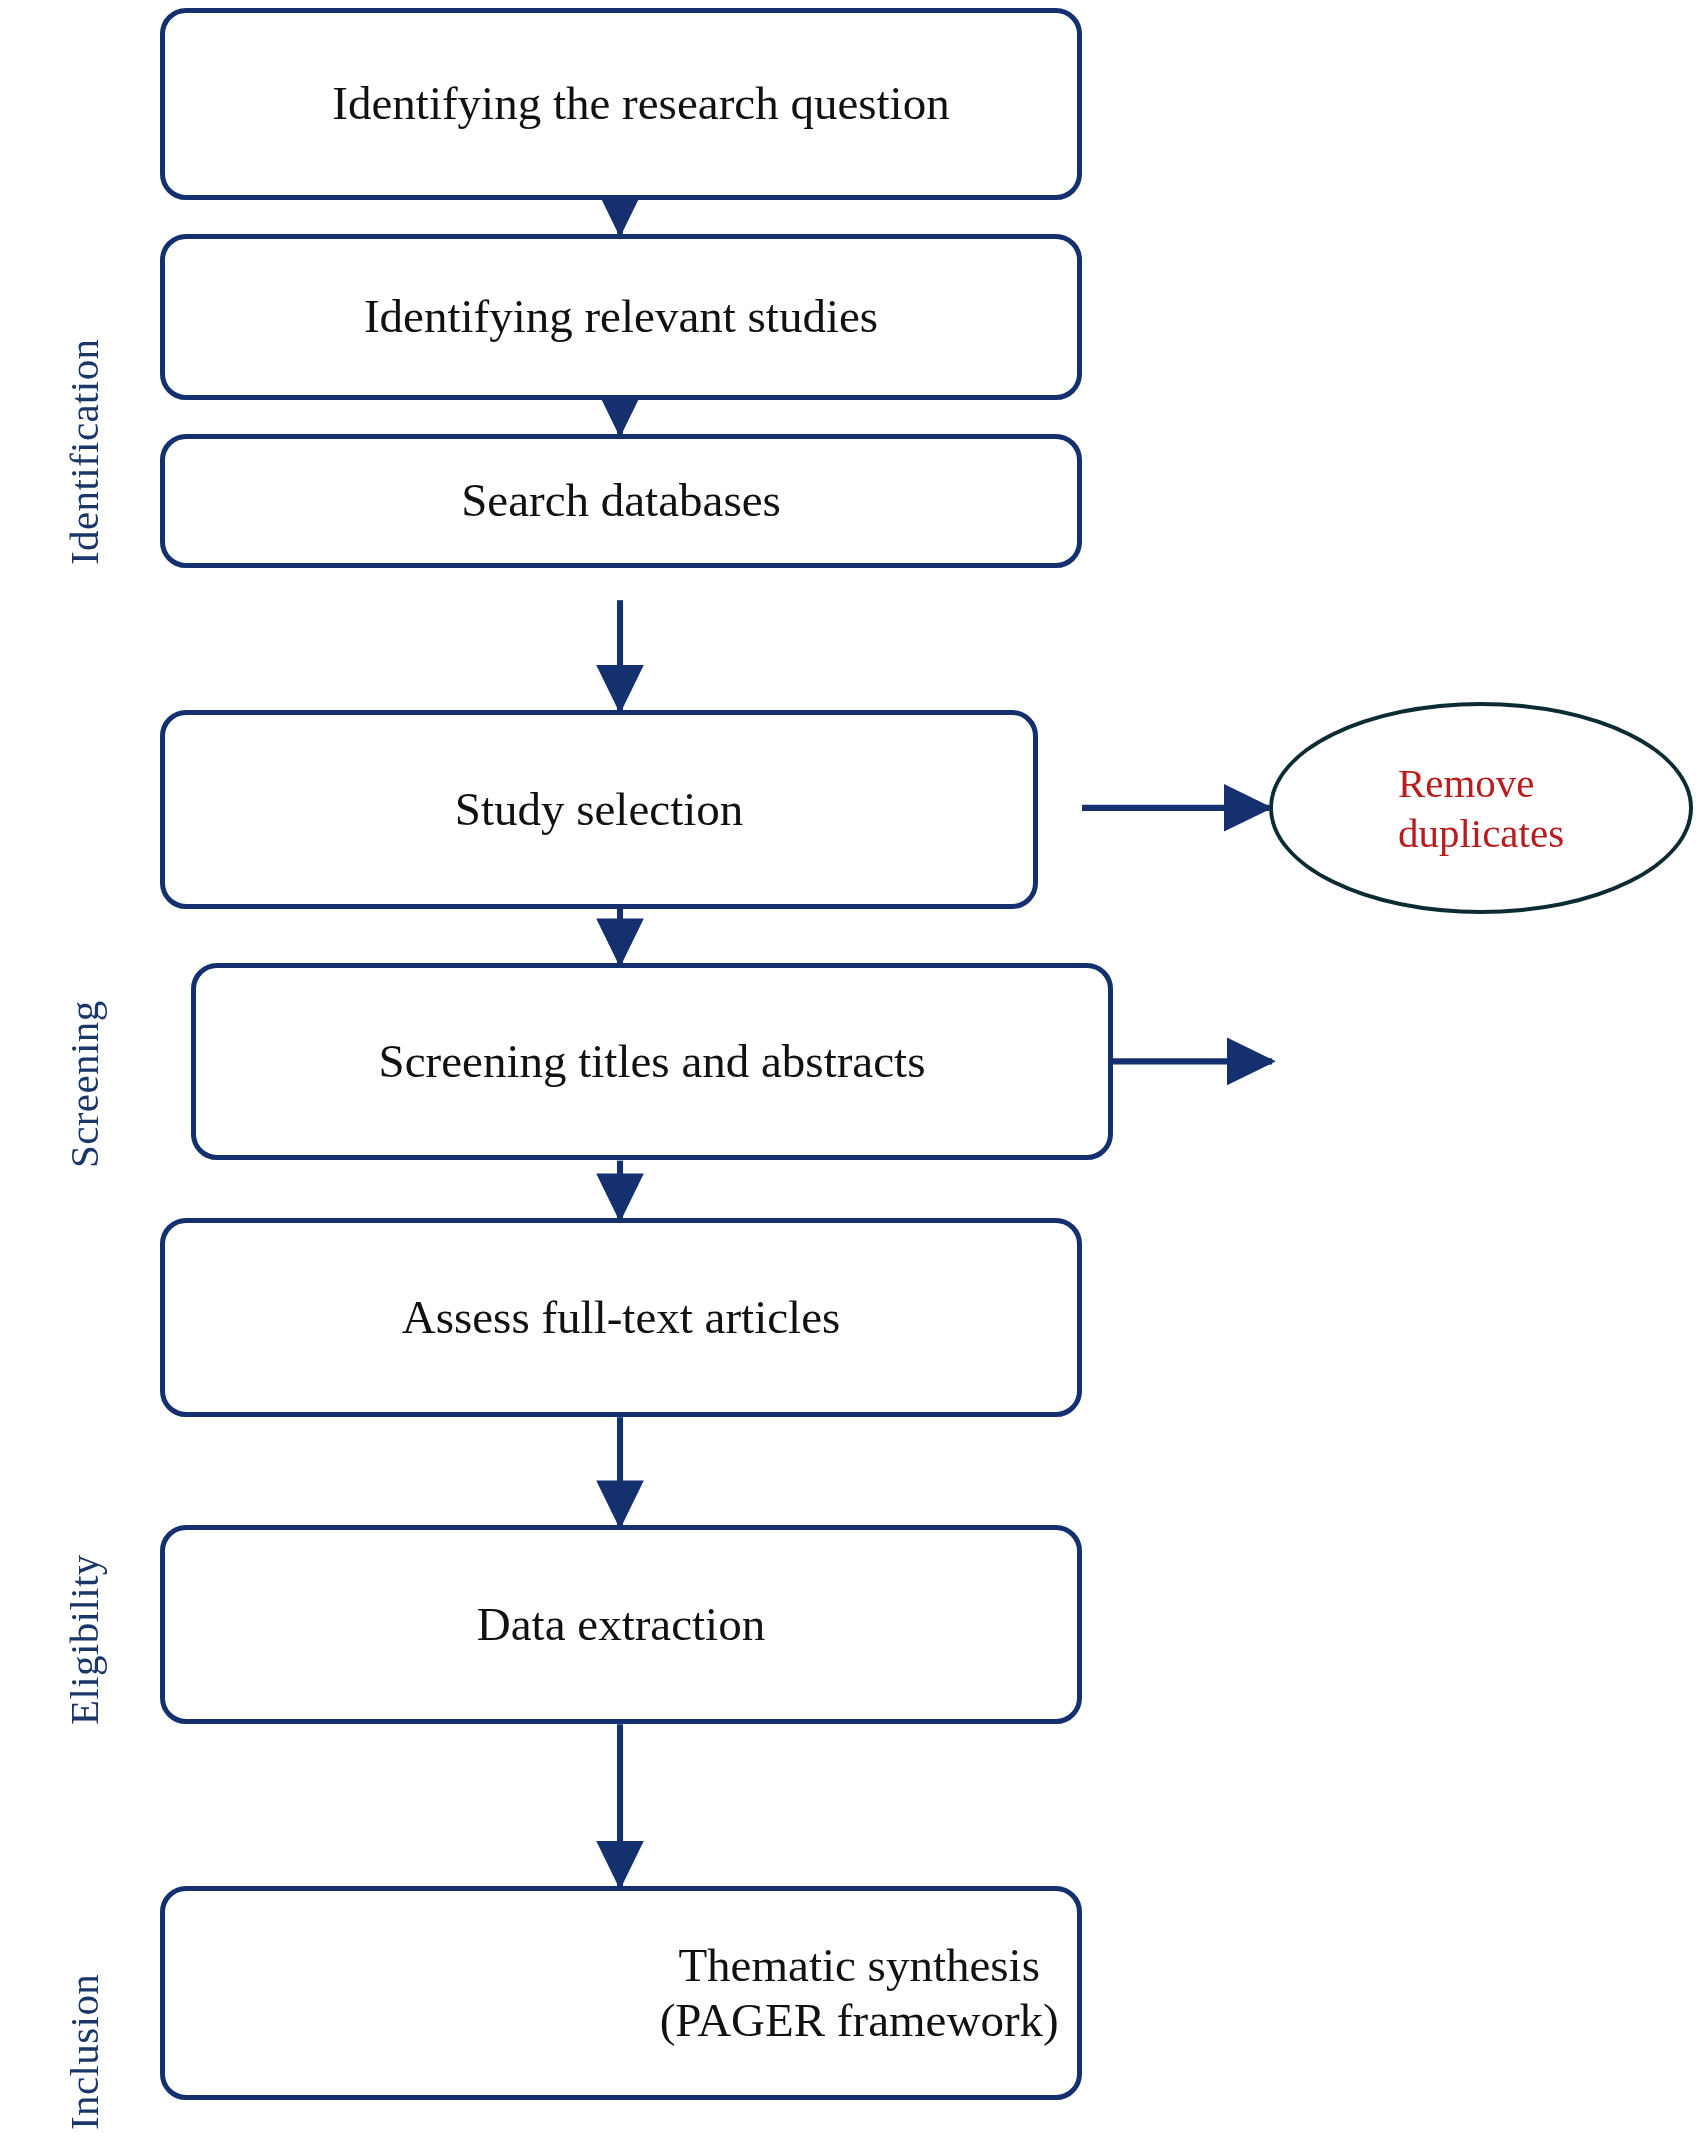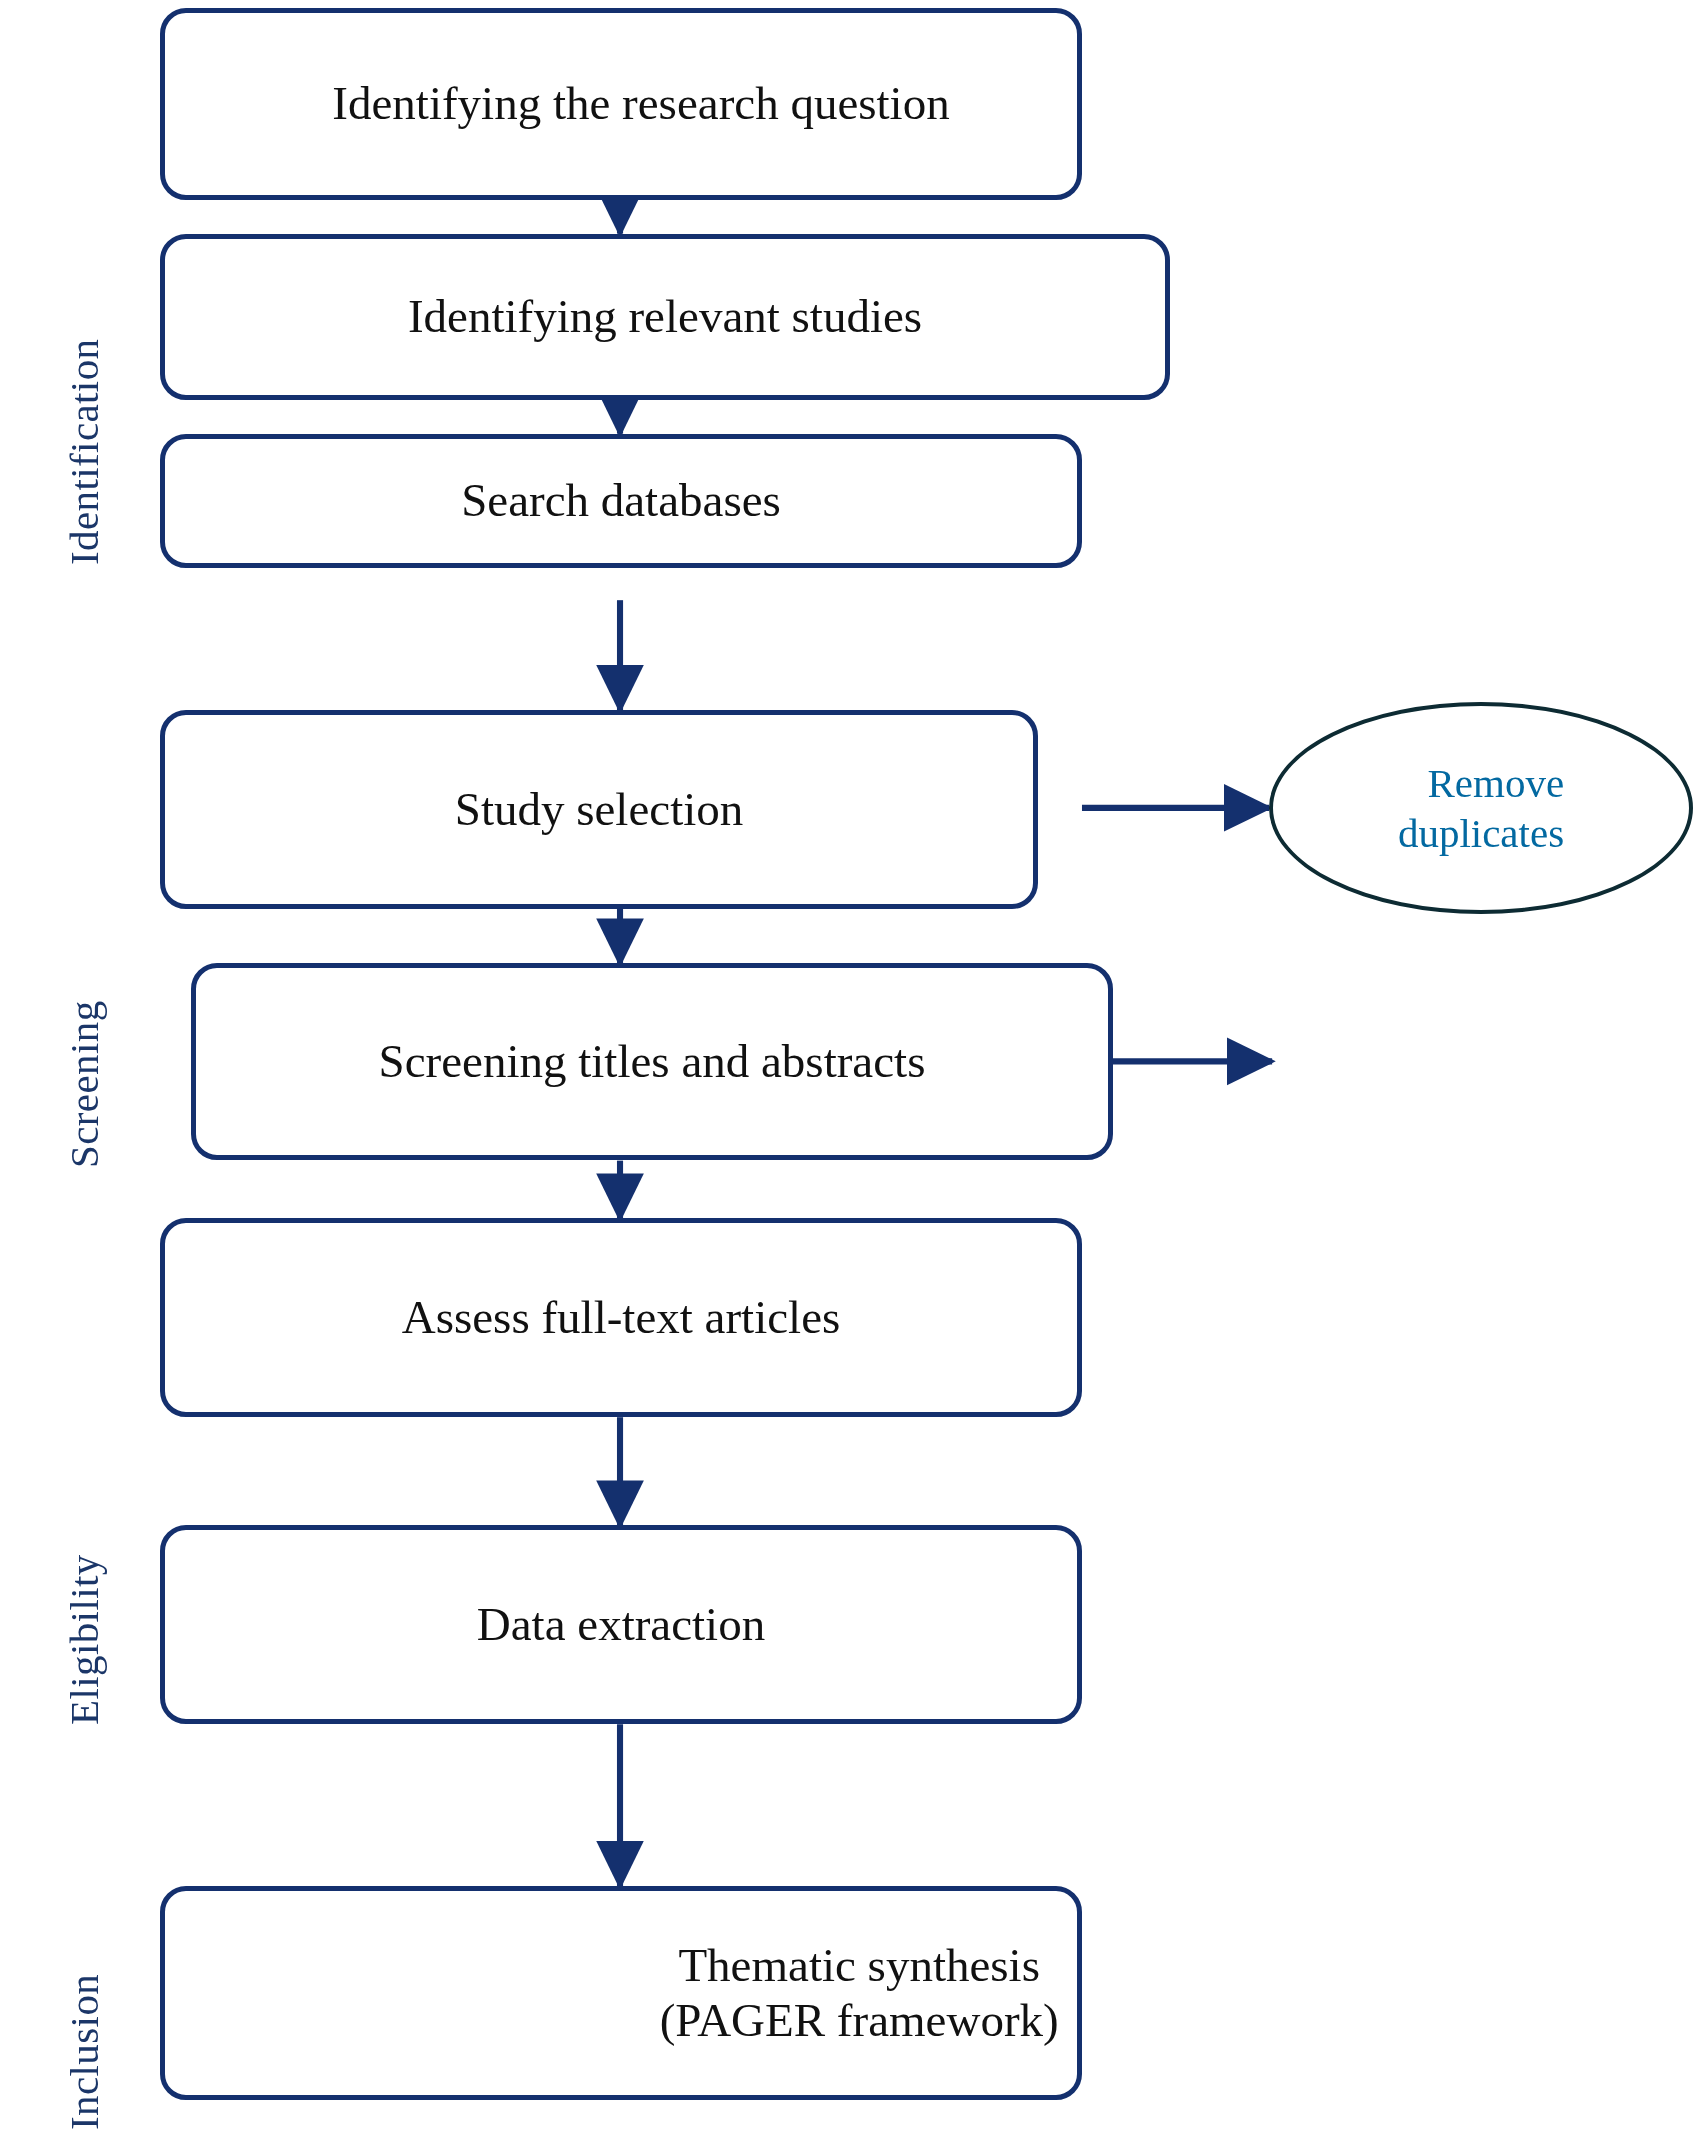--- a/index.html
+++ b/index.html
@@ -52,22 +52,22 @@
   }
   .ellipse-node {
     position: absolute;
     box-sizing: border-box;
     border: 4.6px solid #0d2b33;
     border-radius: 50%;
     background: #ffffff;
     display: flex;
     align-items: center;
     justify-content: center;
-    text-align: right;
-    color: #0369a1;
+    text-align: left;
+    color: #b91c1c;
     font-size: 41px;
     line-height: 1.22;
     font-family: "Liberation Serif", "DejaVu Serif", serif;
   }
   .ellipse-node .inner {
     padding: 0 30.5px;
   }
 </style>
 </head>
 <body>
@@ -95,21 +95,21 @@
 
   <div class="stage-label" style="left:60px; top:565px;">Identification</div>
   <div class="stage-label" style="left:60px; top:1168px;">Screening</div>
   <div class="stage-label" style="left:60px; top:1725px;">Eligibility</div>
   <div class="stage-label" style="left:60px; top:2130px;">Inclusion</div>
 
   <div class="node-box" style="left:160px; top:7.6px; width:922px; height:192px;padding-left:40px;">
     <span class="inner">Identifying the research question</span>
   </div>
 
-  <div class="node-box" style="left:160px; top:234px; width:1010px; height:166px;font-family:Liberation Serif, serif;">
+  <div class="node-box" style="left:160px; top:234px; width:922px; height:166px;font-family:Liberation Serif, serif;">
     <span class="inner">Identifying relevant studies</span>
   </div>
 
   <div class="node-box" style="left:160px; top:434px; width:922px; height:134px;">
     <span class="inner">Search databases</span>
   </div>
 
   <div class="node-box" style="left:160px; top:710px; width:878px; height:199px;">
     <span class="inner">Study selection</span>
   </div>

